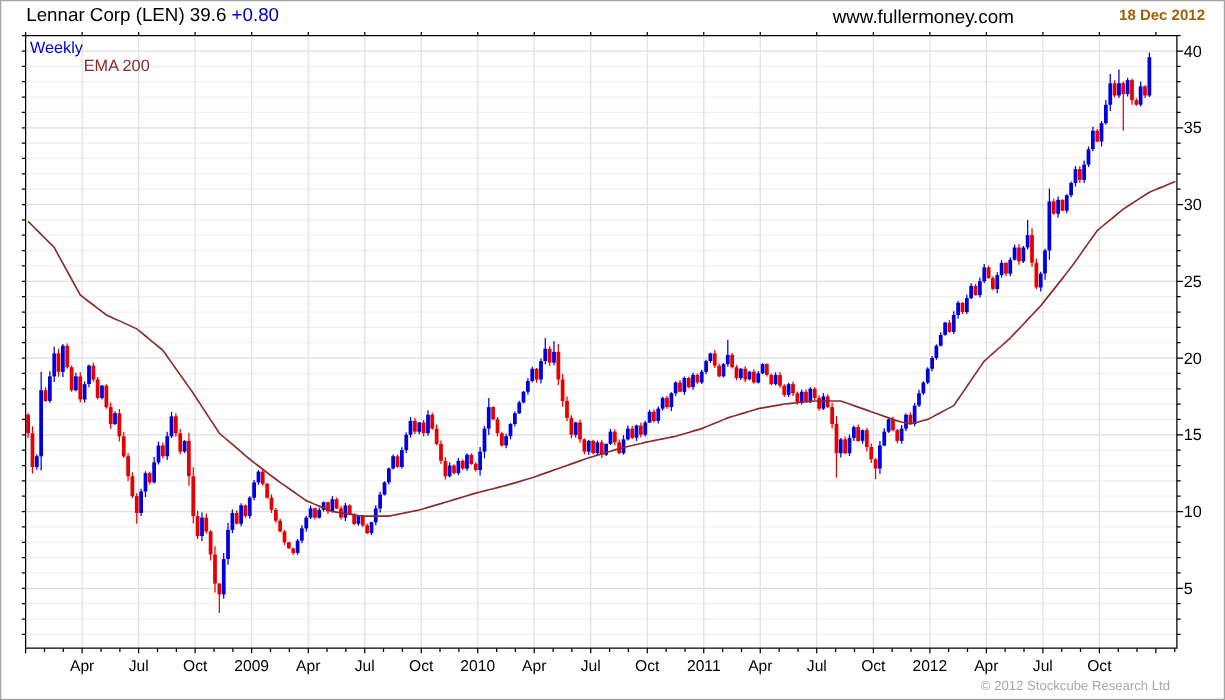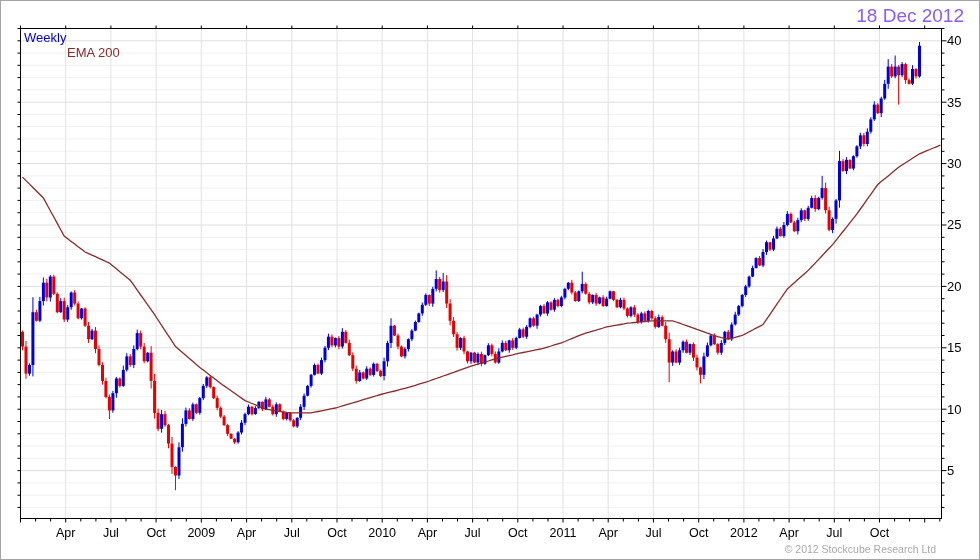--- a/index.html
+++ b/index.html
@@ -2,21 +2,21 @@
 <html><head>
 <meta charset="utf-8">
 <style>
   html,body{margin:0;padding:0;background:#fff;}
   .page{position:relative;width:978px;height:558px;background:#ffffff;
         border:1px solid #a4a4a4;overflow:hidden;
         font-family:"Liberation Sans",sans-serif;}
   .hdr-title{position:absolute;left:20px;top:3px;font-size:15px;color:#000;white-space:nowrap;}
   .hdr-title .chg{color:#0000cc;}
   .hdr-site{position:absolute;right:168px;top:4px;font-size:15px;color:#000;white-space:nowrap;}
-  .hdr-date{position:absolute;right:15px;top:4px;font-size:19px;color:#8b5cf6;white-space:nowrap;}
+  .hdr-date{position:absolute;right:15px;top:4px;font-size:12px;color:#a16207;white-space:nowrap;font-weight:bold;}
   .legend-weekly{position:absolute;left:23px;top:29px;font-size:13px;color:#0000cc;}
   .legend-ema{position:absolute;left:23px;top:44px;font-size:13px;color:#8b2a2a;margin-left:43px;}
   .copyright{position:absolute;right:43px;top:542px;font-size:10.5px;color:#a8a8a8;}
   svg{position:absolute;left:0;top:0;}
   svg text{font-family:"Liberation Sans",sans-serif;}
 </style>
 </head>
 <body>
 
 <div class="page">
@@ -586,20 +586,22 @@
         <text x="607.2368421052631" y="536" font-size="12.5" fill="#000000" text-anchor="middle">Apr</text>
         <text x="652.4473684210526" y="536" font-size="12.5" fill="#000000" text-anchor="middle">Jul</text>
         <text x="697.6578947368421" y="536" font-size="12.5" fill="#000000" text-anchor="middle">Oct</text>
         <text x="742.8684210526316" y="536" font-size="12.5" fill="#000000" text-anchor="middle">2012</text>
         <text x="788.078947368421" y="536" font-size="12.5" fill="#000000" text-anchor="middle">Apr</text>
         <text x="833.2894736842105" y="536" font-size="12.5" fill="#000000" text-anchor="middle">Jul</text>
         <text x="878.5" y="536" font-size="12.5" fill="#000000" text-anchor="middle">Oct</text>
       </g>
   </svg>
 
+  <div class="hdr-title"><span>Lennar Corp (LEN) 39.6</span> <span class="chg" style="color: rgb(0, 0, 204);">+0.80</span></div>
 
+  <div class="hdr-site">www.fullermoney.com</div>
   <div class="hdr-date">18 Dec 2012</div>
 
   <div class="legend-weekly" style="color: rgb(0, 0, 204); text-align: center;">Weekly</div>
   <div class="legend-ema" style="color: rgb(139, 42, 42);">EMA 200</div>
 
   <div class="copyright" style="color: rgb(168, 168, 168);">© 2012 Stockcube Research Ltd</div>
 </div>
 
 </body></html>

